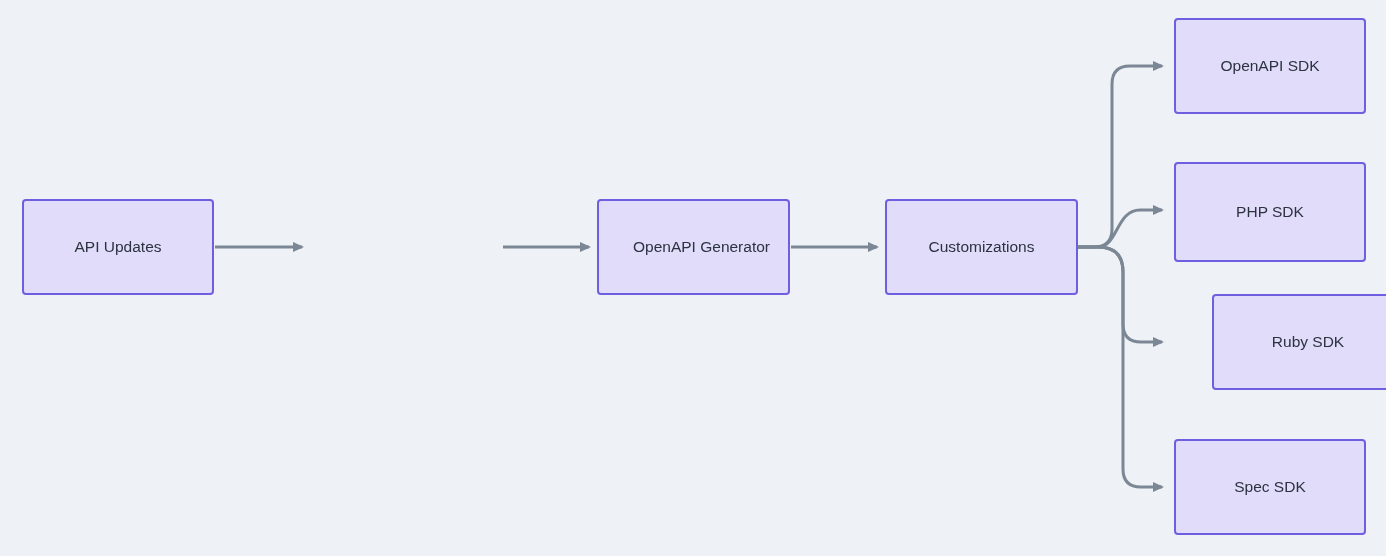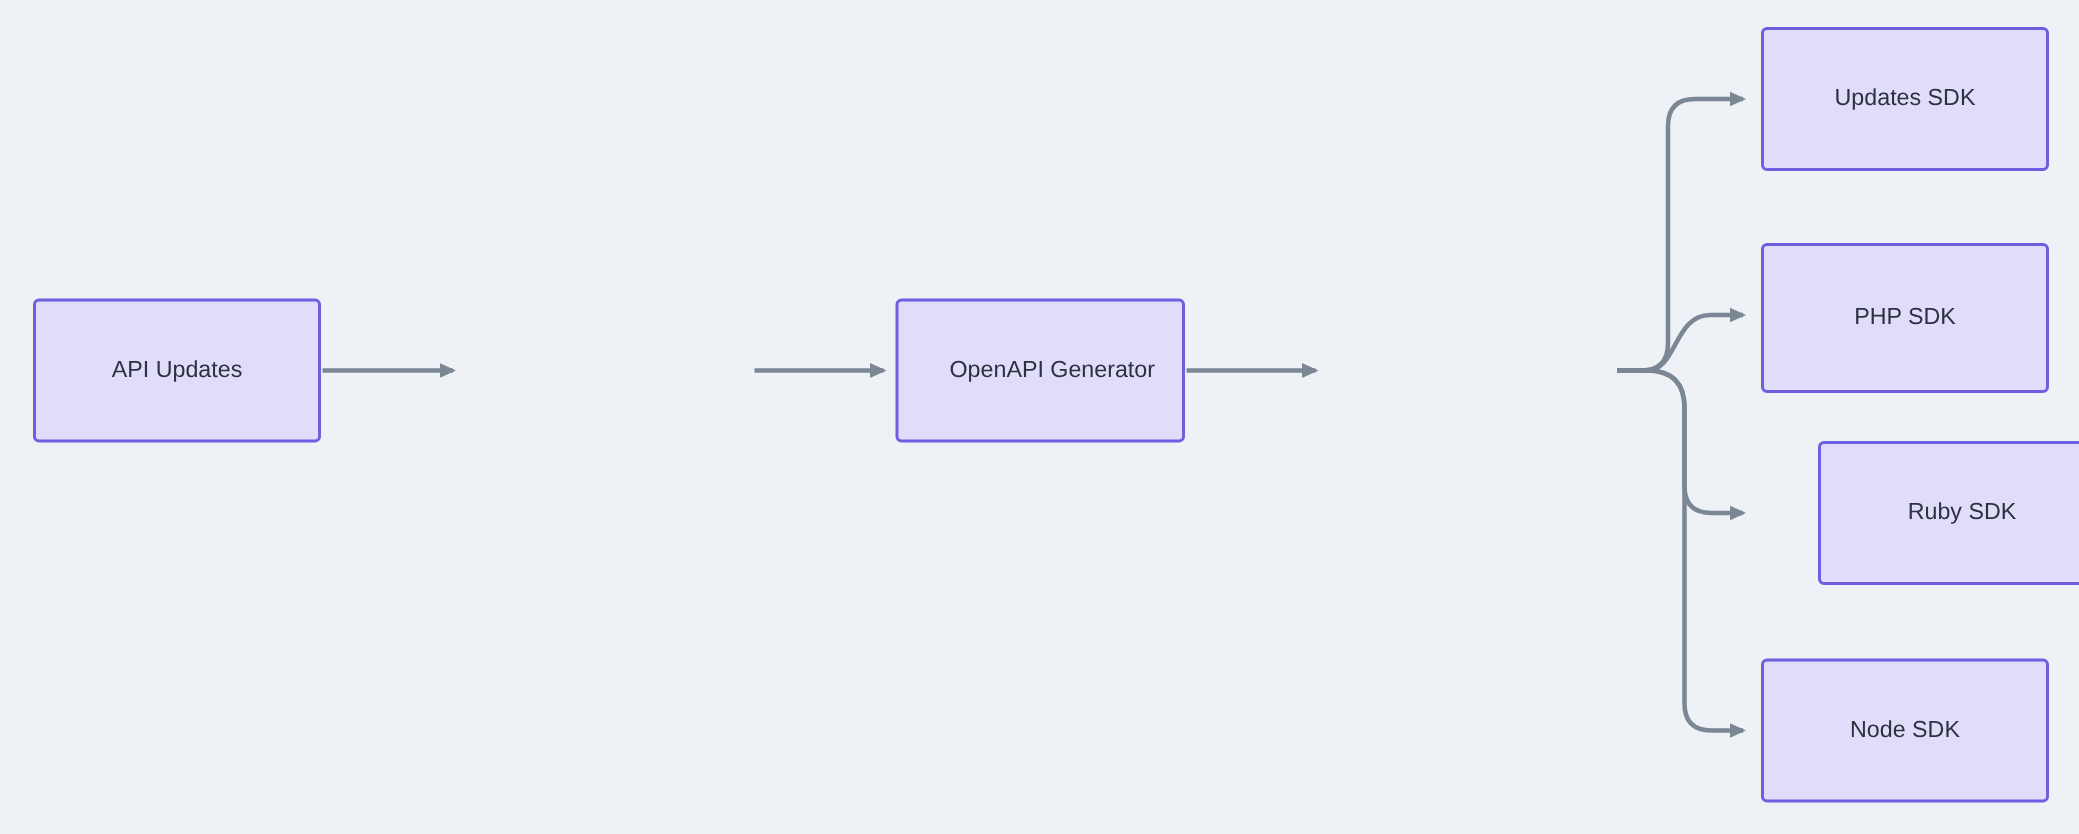--- a/index.html
+++ b/index.html
@@ -81,26 +81,29 @@
     <path class="edge" d="M1078 247 L1098 247 Q1123 247 1123 272 L1123 324 Q1123 342 1141 342 L1162 342" marker-end="url(#arrow)"></path>
     <path class="edge" d="M1078 247 L1098 247 Q1123 247 1123 272 L1123 469 Q1123 487 1141 487 L1162 487" marker-end="url(#arrow)"></path>
   </svg>
 
   <div class="node n-api">
     <span>API Updates</span>
   </div>
   <div class="node n-gen">
     <span>OpenAPI Generator</span>
   </div>
+  <div class="node n-cust">
+    <span>Customizations</span>
+  </div>
   <div class="node n-python">
-    <span>Updates SDK</span>
+    <span>OpenAPI SDK</span>
   </div>
   <div class="node n-php">
     <span>PHP SDK</span>
   </div>
   <div class="node n-ruby">
     <span>Ruby SDK</span>
   </div>
   <div class="node n-node">
-    <span>Node SDK</span>
+    <span>Spec SDK</span>
   </div>
 
 </div>
 
 </body></html>

